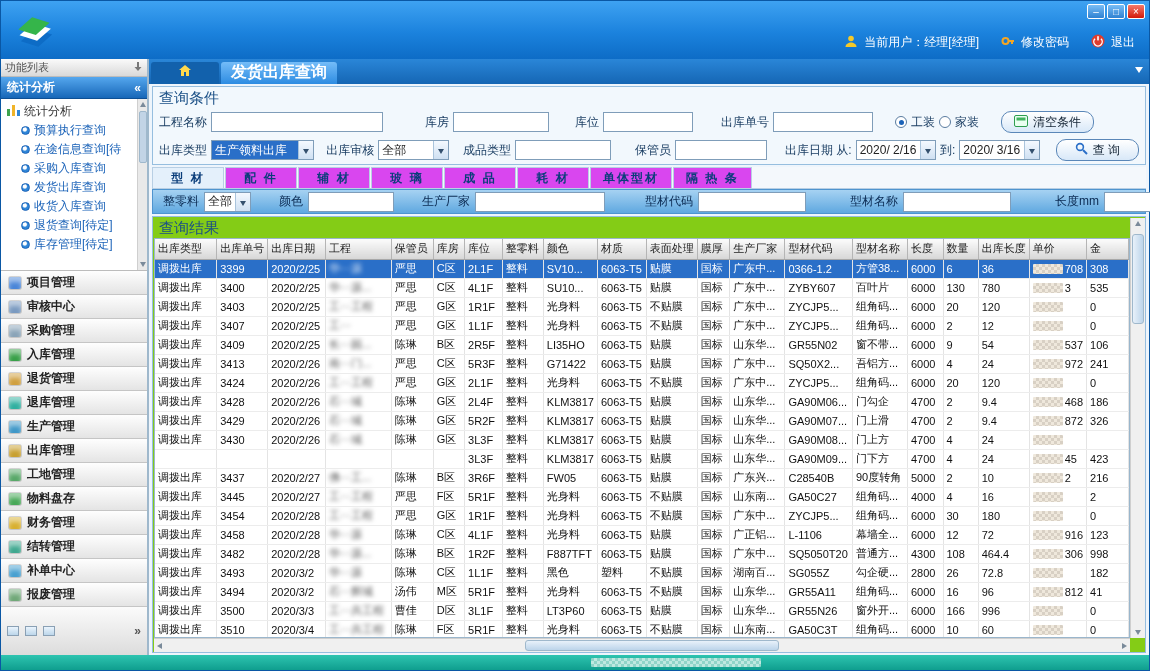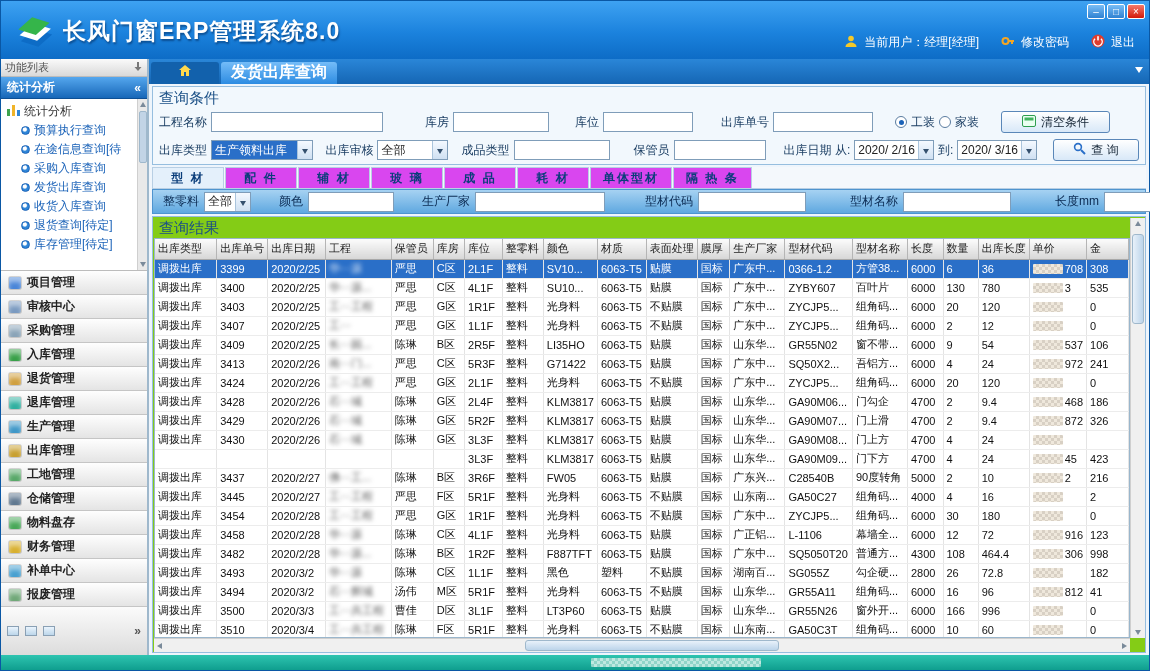--- a/index.html
+++ b/index.html
@@ -58,21 +58,21 @@
   .q-row{display:flex;align-items:center;gap:4px;padding:3px 6px;white-space:nowrap;}
   .q-label{color:#15395f;}
   input.txt{height:20px;border:1px solid #7f9db9;background:#fff;padding:0 3px;font-size:12px;font-family:inherit;}
   .combo{height:20px;border:1px solid #7f9db9;background:#fff;display:inline-flex;align-items:stretch;cursor:pointer;}
   .combo .val{padding:1px 3px;font-size:12px;display:flex;align-items:center;white-space:nowrap;overflow:hidden;}
   .combo .val.hl{background:#2a6fc8;color:#fff;}
   .combo .btn{width:15px;background:linear-gradient(#f4f9ff,#cfe0f2);border-left:1px solid #aac4dc;position:relative;}
   .combo .btn::after{content:"";position:absolute;left:4px;top:8px;border-left:3.5px solid transparent;border-right:3.5px solid transparent;border-top:5px solid #34506e;}
   .radio{width:12px;height:12px;border-radius:50%;border:1px solid #5a7ca0;background:#fff;position:relative;display:inline-block;vertical-align:-2px;cursor:pointer;}
   .radio.sel::after{content:"";position:absolute;left:2.5px;top:2.5px;width:5px;height:5px;border-radius:50%;background:#1a62b8;}
-  .btn-std{height:22px;display:inline-flex;align-items:center;gap:5px;padding:0 20px;border:1px solid #5a87b8;border-radius:3px;background:linear-gradient(#ffffff,#d8e8f8);cursor:pointer;font-size:12px;color:#123;text-align:center;}
+  .btn-std{height:22px;display:inline-flex;align-items:center;gap:5px;padding:0 12px;border:1px solid #5a87b8;border-radius:10px;background:linear-gradient(#ffffff,#d8e8f8);cursor:pointer;font-size:12px;color:#123;text-align:center;}
   .spacer{flex:0 0 10px;}
 
   
   .mtabs{height:22px;display:flex;background:#f4f8fc;border-bottom:1px solid #b8cfe4;margin:0 3px;flex:0 0 auto;}
   .mtab{min-width:72px;padding:0 12px;display:flex;align-items:center;justify-content:center;border:1px solid #b8cfe4;border-bottom:none;margin-right:1px;color:#0a3d7a;font-weight:bold;background:#d946ef;cursor:pointer;letter-spacing:2px;}
   .mtab.active{background:#e4f0fb;}
 
   
   .subfilter{height:25px;margin:0 3px;background:linear-gradient(#a6d2f2,#5fa8e0);display:flex;align-items:center;gap:5px;padding:0 10px;border:1px solid #4e94cf;white-space:nowrap;flex:0 0 auto;}
   .subfilter .q-label{color:#0a2a52;}
@@ -111,21 +111,20 @@
   <div class="titlebar">
     <span class="logo">
       <svg width="40" height="34" viewBox="0 0 40 34">
         <g transform="rotate(-12 20 17)">
           <path d="M4 24 L20 15 L36 24 L20 33 Z" fill="#0d6cc6"></path>
           <path d="M4 18 L20 9 L36 18 L20 27 Z" fill="#ffffff"></path>
           <path d="M4 12 L20 3 L36 12 L20 21 Z" fill="#35b54a"></path>
         </g>
       </svg>
     </span>
-    <span class="app-title">长风门窗ERP管理系统8.0</span>
     <div class="win-controls">
       <div class="win-btn">–</div>
       <div class="win-btn">□</div>
       <div class="win-btn close">×</div>
     </div>
     <div class="user-cluster">
       <span><svg width="14" height="14">
             <circle cx="7" cy="4.5" r="2.8" fill="#f5c928"></circle>
             <path d="M1.5 13c0-3 3-4.5 5.5-4.5S12.5 10 12.5 13z" fill="#f5c928"></path>
           </svg></span>
@@ -237,30 +236,30 @@
           </div>
           <div class="module">
             <i class="micon" style="background: rgb(200, 160, 48);"></i>
             <span>出库管理</span>
           </div>
           <div class="module">
             <i class="micon" style="background: rgb(88, 168, 104);"></i>
             <span>工地管理</span>
           </div>
           <div class="module">
-            <i class="micon" style="background: rgb(96, 120, 144);"></i>
-            <span>仓储管理</span>
-          </div>
-          <div class="module">
             <i class="micon" style="background: rgb(72, 168, 88);"></i>
             <span>物料盘存</span>
           </div>
           <div class="module">
             <i class="micon" style="background: rgb(216, 176, 48);"></i>
             <span>财务管理</span>
+          </div>
+          <div class="module">
+            <i class="micon" style="background: rgb(64, 168, 144);"></i>
+            <span>结转管理</span>
           </div>
           <div class="module">
             <i class="micon" style="background: rgb(72, 160, 208);"></i>
             <span>补单中心</span>
           </div>
           <div class="module">
             <i class="micon" style="background: rgb(112, 168, 120);"></i>
             <span>报废管理</span>
           </div>
         </div>

